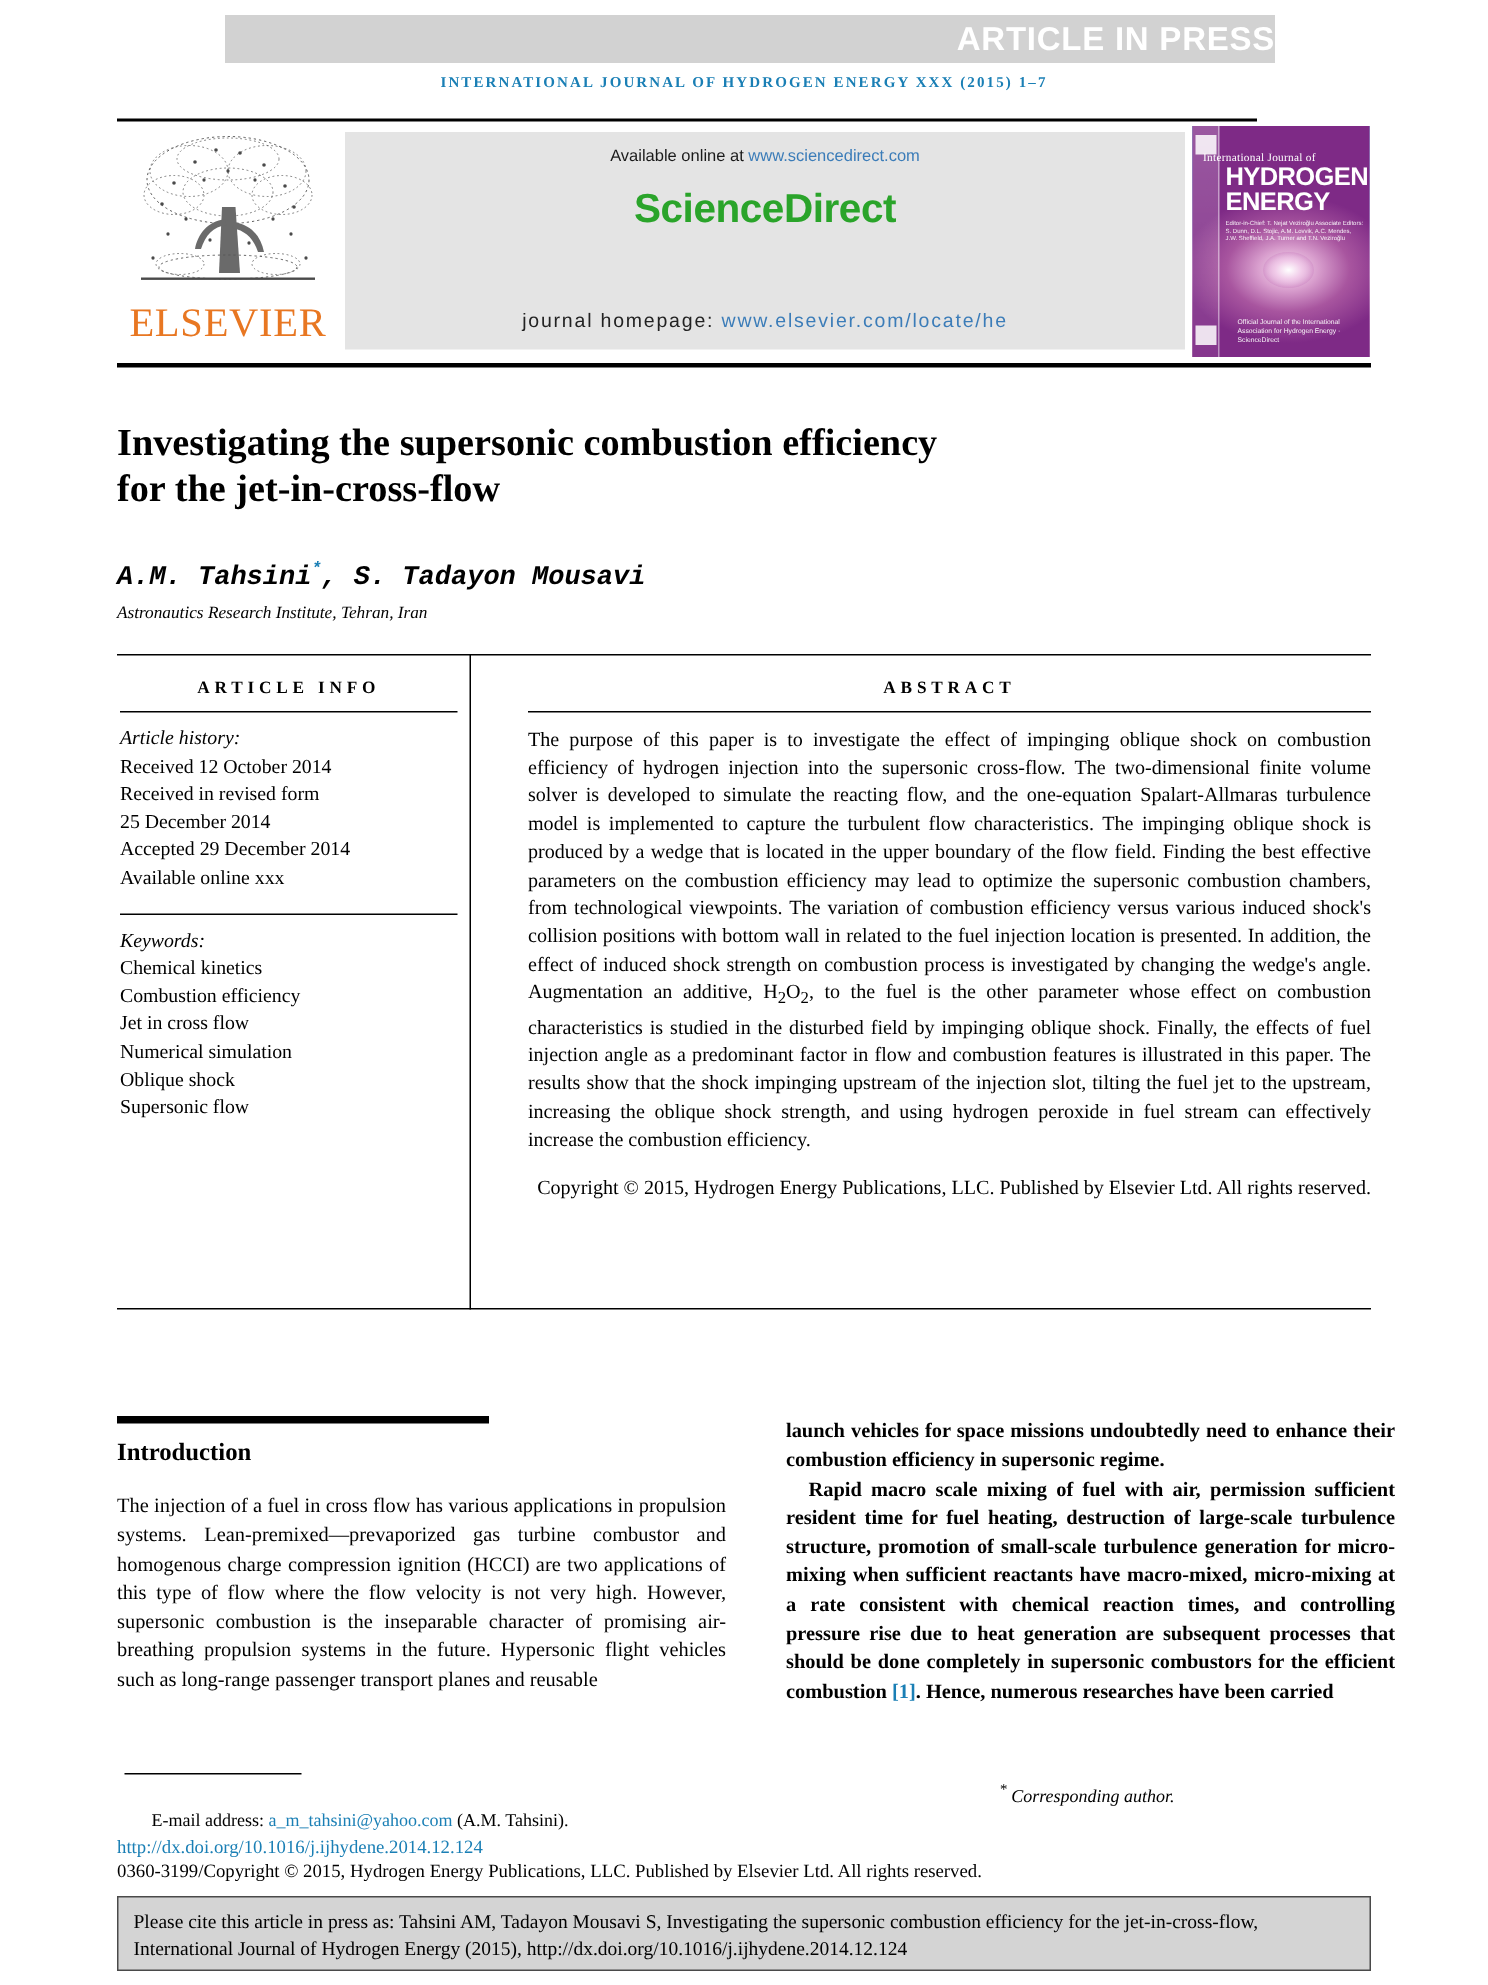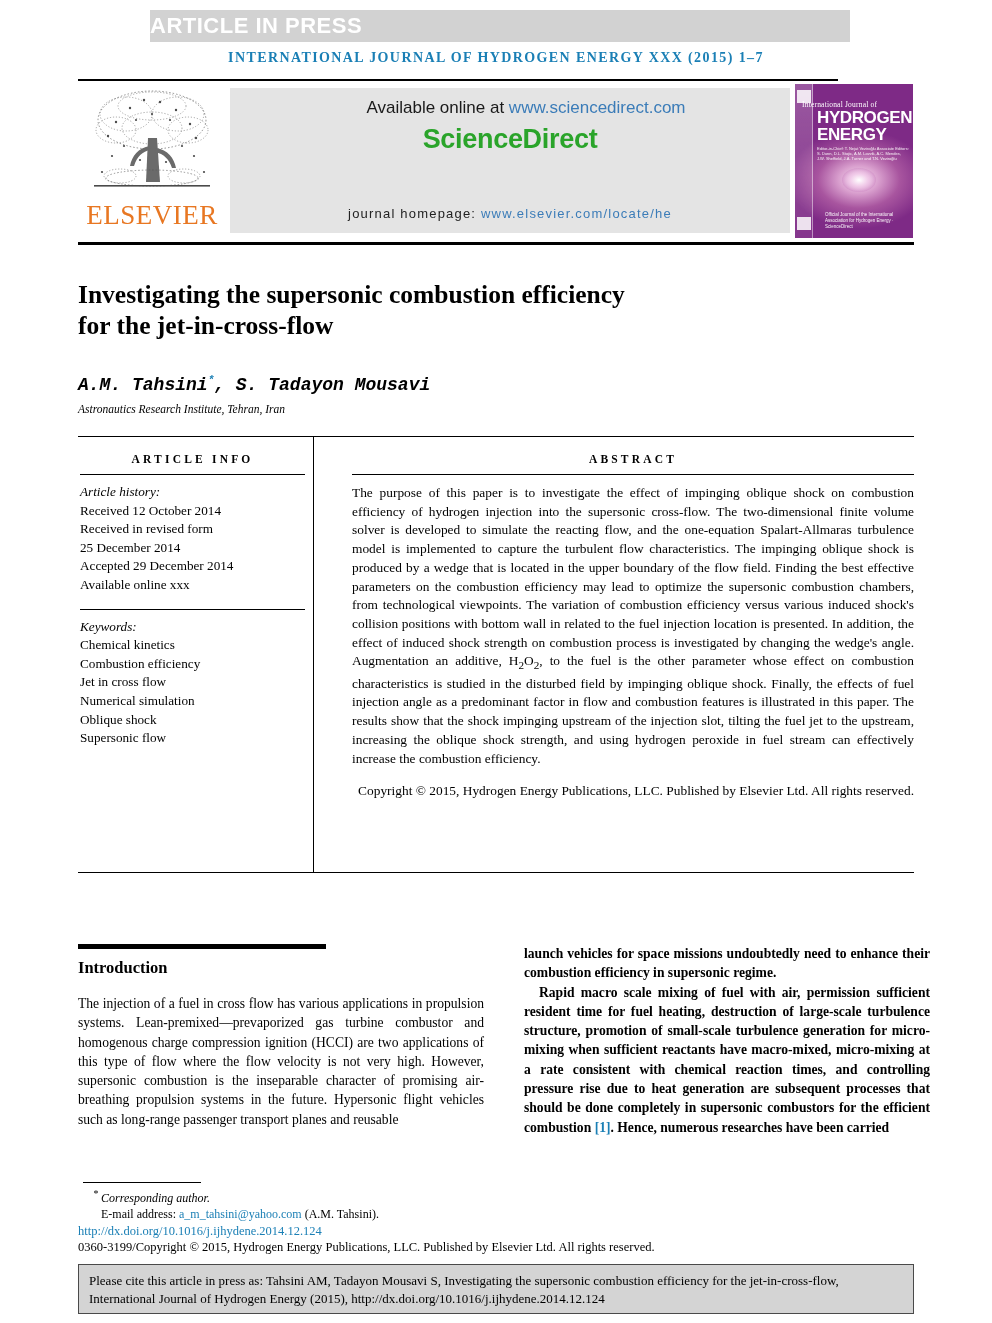--- a/index.html
+++ b/index.html
@@ -19,40 +19,40 @@
   
   .aip-banner {
     position: absolute;
     left: 150px;
     top: 10px;
     width: 700px;
     height: 32px;
     background: #d2d2d2;
     display: flex;
     align-items: center;
-    justify-content: flex-start;
+    justify-content: flex-end;
   }
   .aip-banner span {
     font-family: "Liberation Sans", sans-serif;
     font-weight: bold;
     font-size: 22px;
     letter-spacing: 0.5px;
     color: #ffffff;
   }
 
   
   .journal-line {
     position: absolute;
     left: 0;
     top: 50px;
     width: 992px;
     text-align: center;
     font-family: "Liberation Serif", serif;
     font-weight: bold;
-    font-size: 14px;
+    font-size: 10px;
     letter-spacing: 1.4px;
     color: #1a7fb5;
   }
 
   
   .masthead-rule-top {
     position: absolute;
     left: 78px;
     top: 79px;
     width: 760px;
@@ -105,23 +105,22 @@
     height: 145px;
     background: #e4e4e4;
   }
   .sd-available {
     position: absolute;
     left: 0;
     top: 10px;
     width: 560px;
     text-align: center;
     font-family: "Liberation Sans", sans-serif;
-    font-size: 17px;
+    font-size: 11px;
     color: #1a1a1a;
-    padding-left: 16px;
   }
   .sd-available .link {
     color: #3b7cb8;
   }
   .sd-logo {
     position: absolute;
     left: 0;
     top: 36px;
     width: 560px;
     text-align: center;
@@ -423,20 +422,21 @@
     top: 1186px;
     width: 700px;
     font-family: "Liberation Serif", serif;
     font-size: 12px;
     line-height: 15.5px;
     color: #000000;
   }
   .footnote .corr {
     font-style: italic;
     padding-left: 10px;
+    text-align: right;
   }
   .footnote .star {
     font-size: 10px;
     vertical-align: super;
   }
   .footnote .email-row {
     padding-left: 18px;
   }
   .footnote .mail-link {
     color: #1a7fb5;

